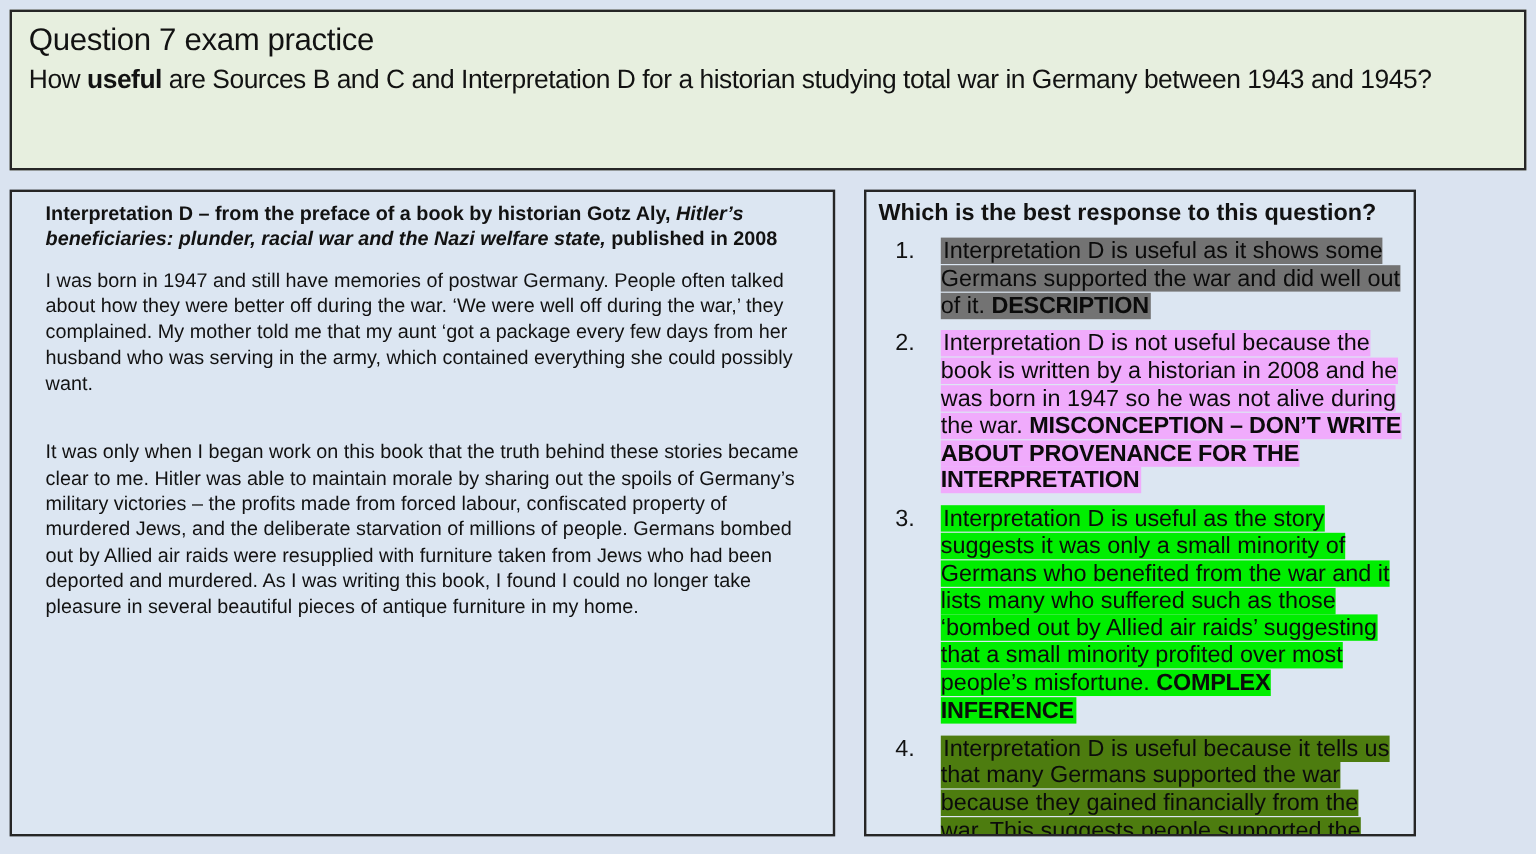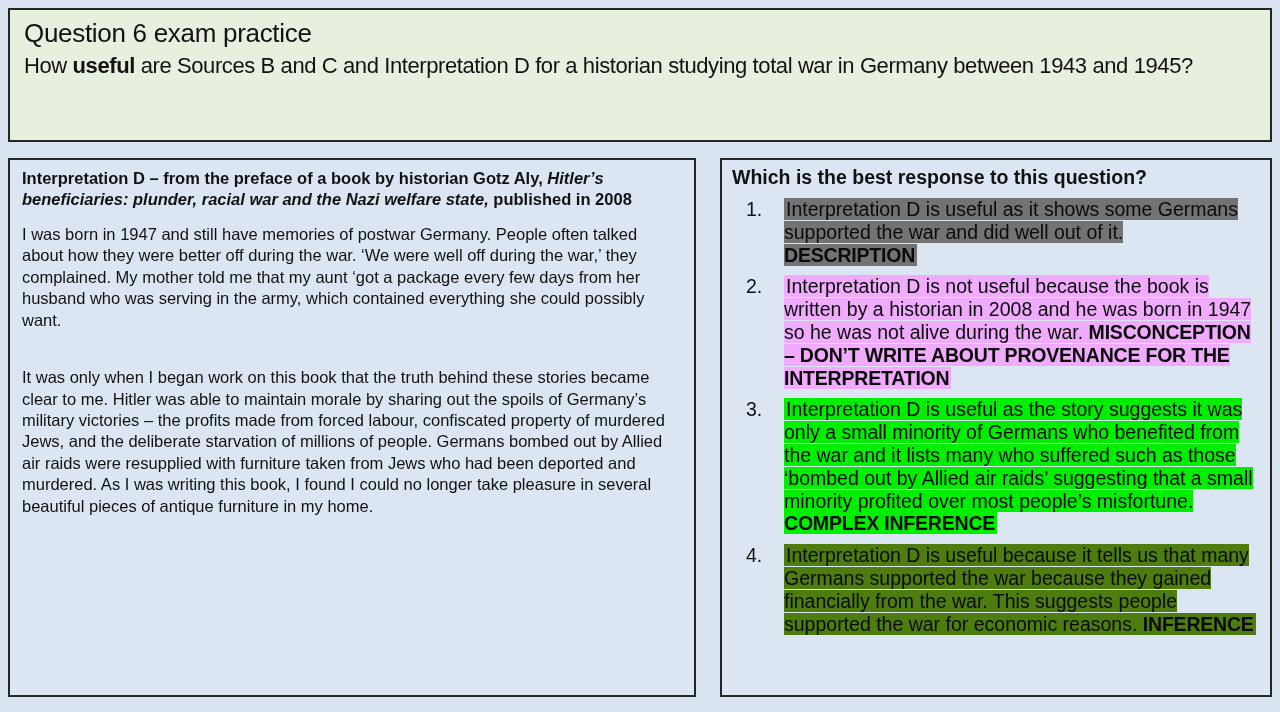--- a/index.html
+++ b/index.html
@@ -41,39 +41,39 @@
     line-height: 1.27;
     letter-spacing: -0.4px;
     margin-top: 3px;
   }
   
   .source-panel {
     left: 8px;
     top: 158px;
     width: 688px;
     height: 539px;
-    padding: 8px 12px;
+    padding: 8px 28px;
     font-size: 16.5px;
     line-height: 1.3;
   }
   .source-heading {
     font-weight: bold;
     margin: 0 0 13px 0;
   }
   .source-heading .ital {
     font-style: italic;
   }
   .src-para { margin: 0; }
   .src-para.p1 { margin-bottom: 36px; }
   .src-para.p2 { margin-bottom: 40px; }
   
   .responses-panel {
     left: 720px;
     top: 158px;
-    width: 552px;
+    width: 460px;
     height: 539px;
     padding: 6px 8px 6px 10px;
   }
   .responses-heading {
     font-weight: bold;
     font-size: 19.5px;
     margin: 0 0 6px 0;
   }
   .response-item {
     display: flex;
@@ -94,21 +94,21 @@
   .hl {
     padding: 0 2px;
     color: #0b0b0b;
   }
   .hl b { letter-spacing: -0.2px; }
 </style>
 </head>
 <body style="background-color: rgb(218, 227, 240);">
 
 <div class="box header-box" style="border-color: rgb(38, 38, 38);">
-  <div class="slide-title">Question 6 exam practice</div>
+  <div class="slide-title">Question 7 exam practice</div>
   <div class="exam-question"><span>How </span><b>useful</b><span> are Sources B and C and Interpretation D for a historian studying total war in Germany between 1943 and 1945?</span></div>
 </div>
 
 <div class="box source-panel" style="border-color: rgb(38, 38, 38);">
   <p class="source-heading"><span>Interpretation D – from the preface of a book by historian Gotz Aly, </span><span class="ital">Hitler’s beneficiaries: plunder, racial war and the Nazi welfare state,</span><span> published in 2008</span></p>
   <p class="src-para p1">I was born in 1947 and still have memories of postwar Germany. People often talked about how they were better off during the war. ‘We were well off during the war,’ they complained. My mother told me that my aunt ‘got a package every few days from her husband who was serving in the army, which contained everything she could possibly want.</p>
   <p class="src-para p2">It was only when I began work on this book that the truth behind these stories became clear to me. Hitler was able to maintain morale by sharing out the spoils of Germany’s military victories – the profits made from forced labour, confiscated property of murdered Jews, and the deliberate starvation of millions of people. Germans bombed out by Allied air raids were resupplied with furniture taken from Jews who had been deported and murdered. As I was writing this book, I found I could no longer take pleasure in several beautiful pieces of antique furniture in my home.</p>
 </div>
 
 <div class="box responses-panel" style="border-color: rgb(38, 38, 38);">

